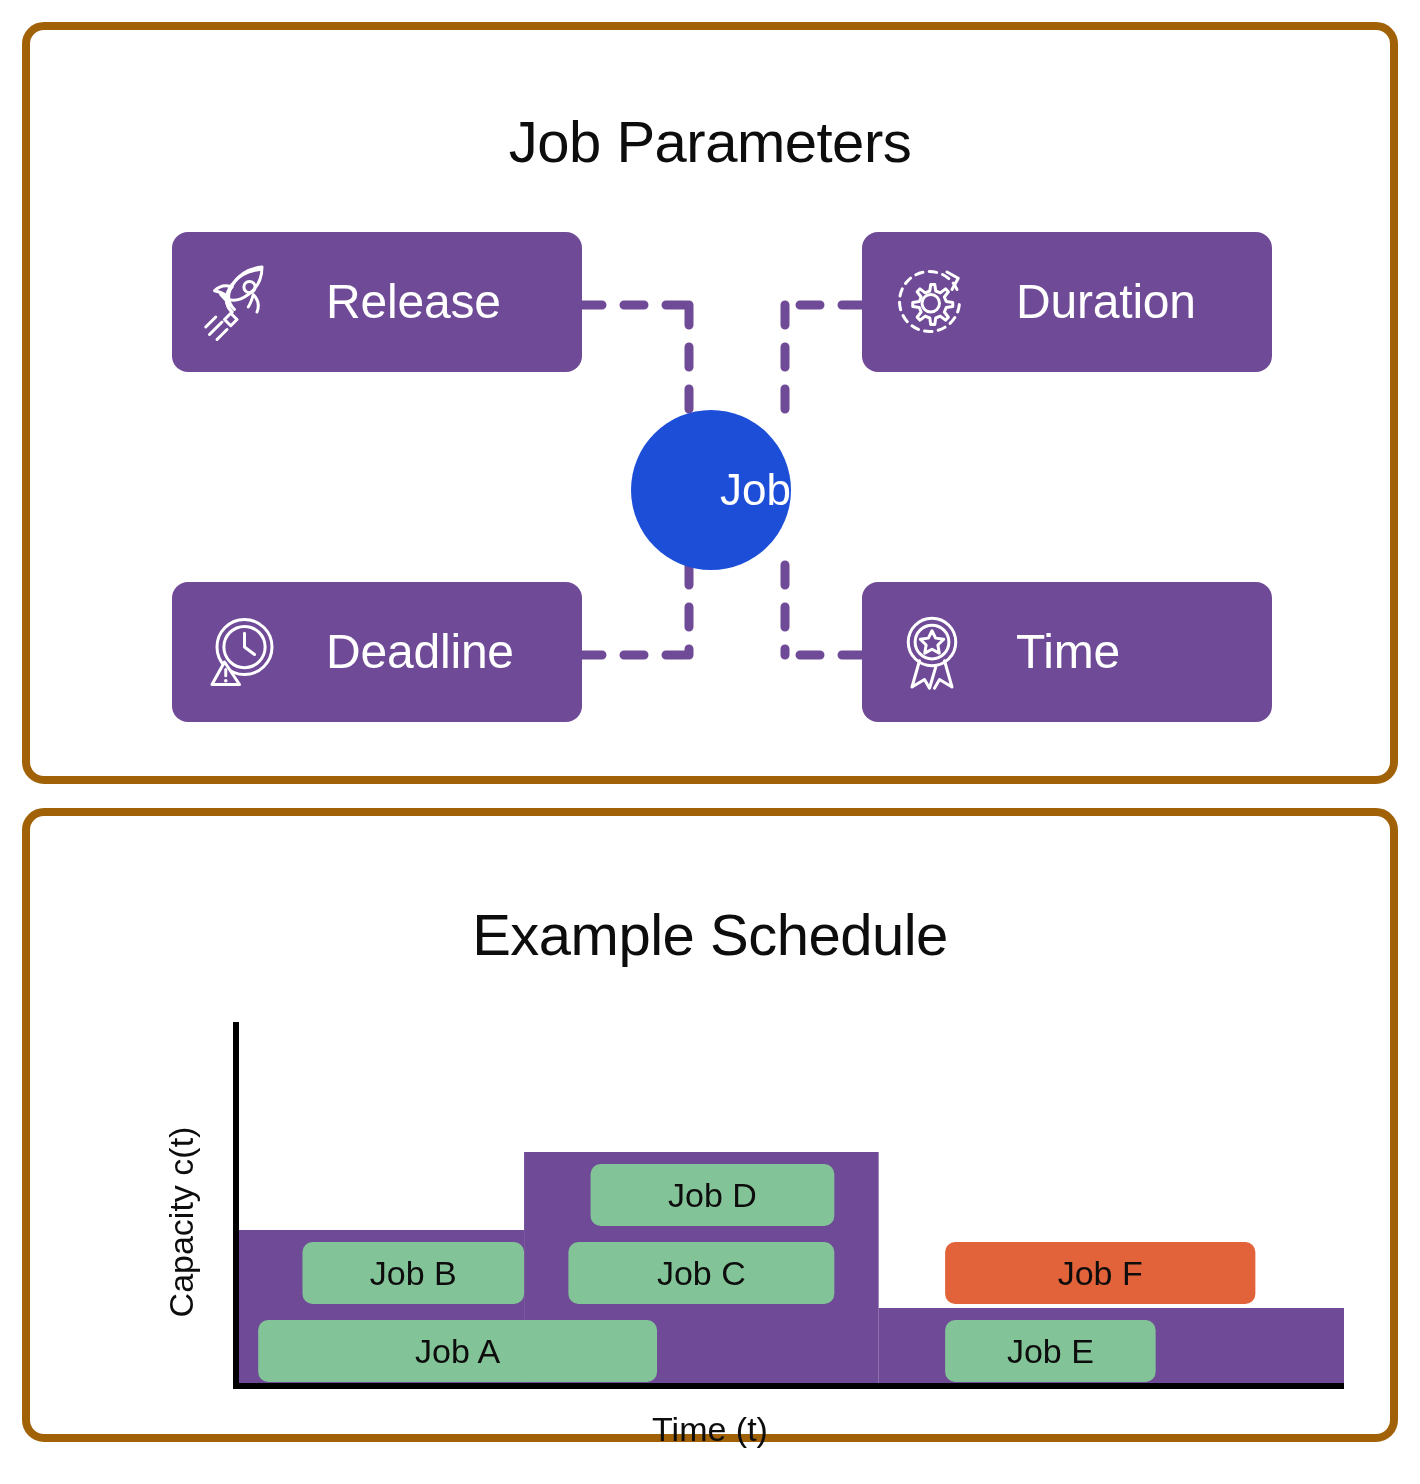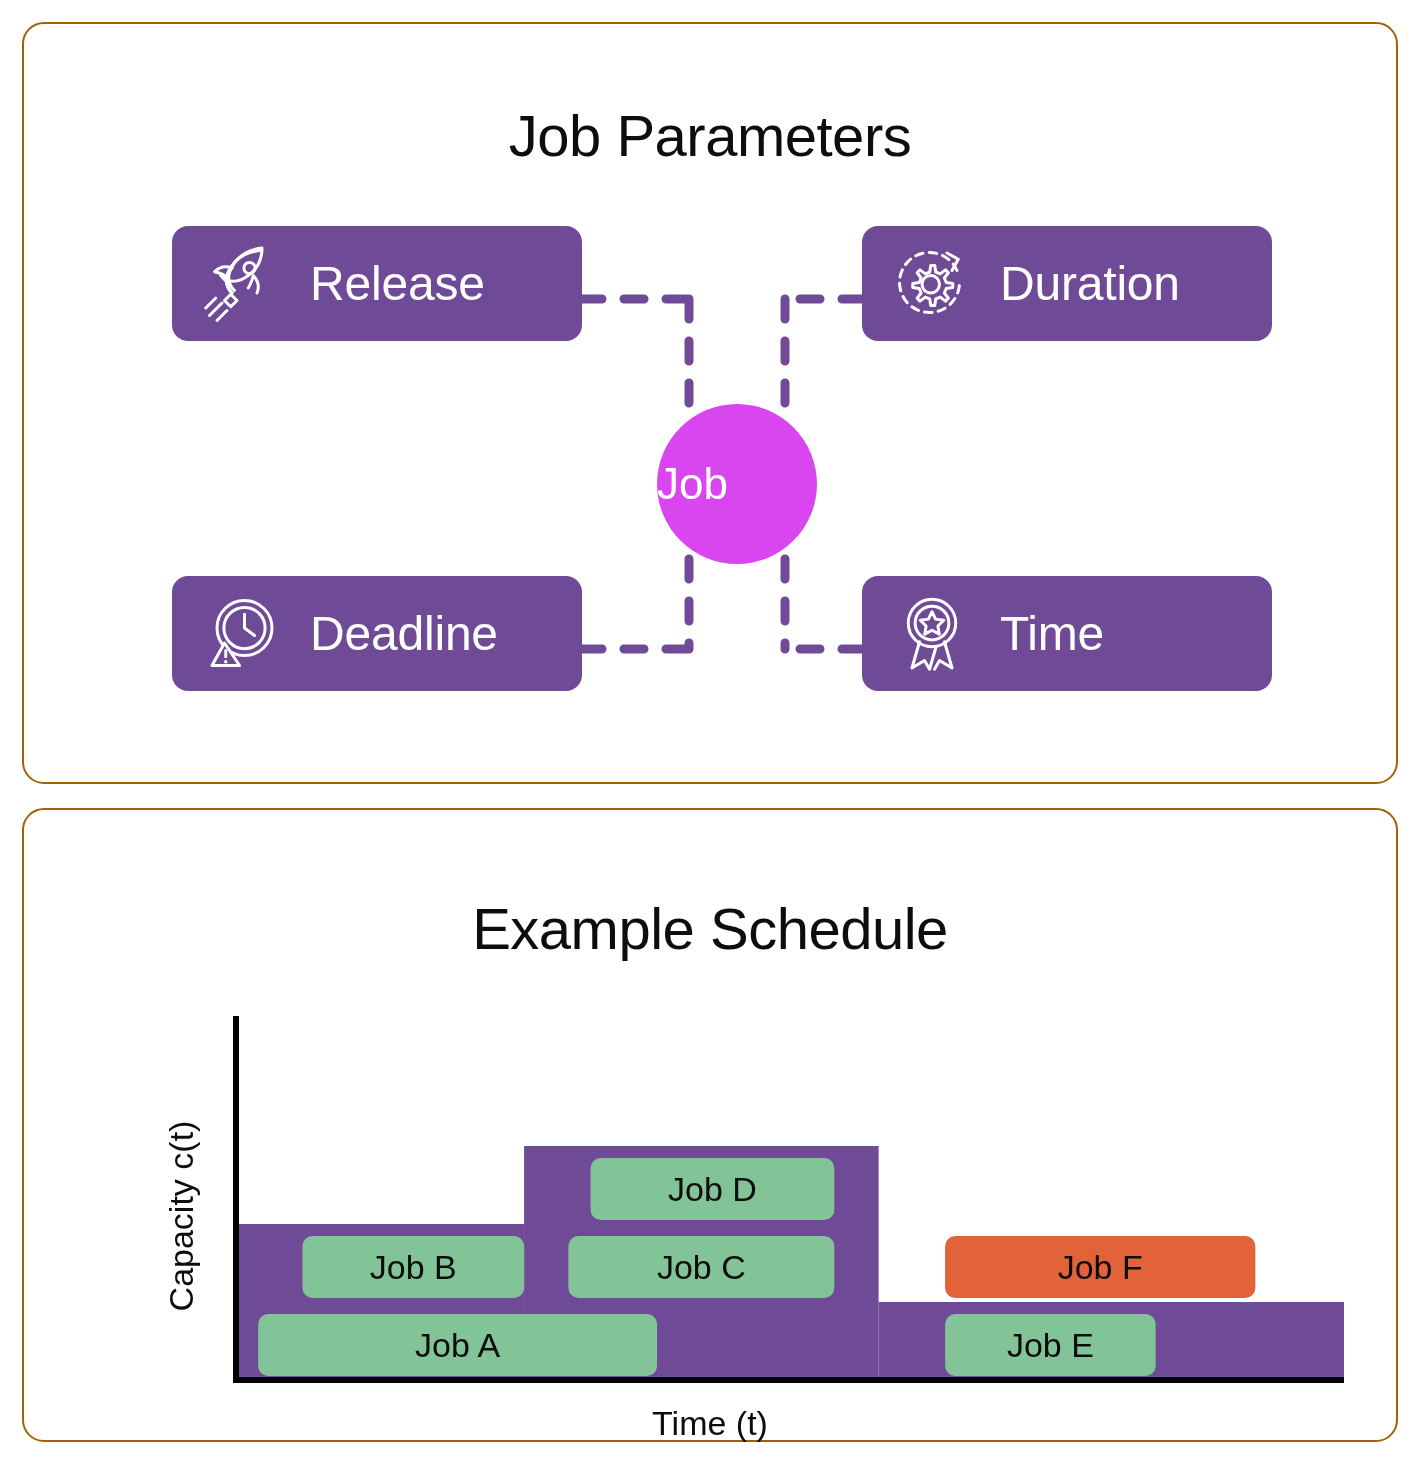--- a/index.html
+++ b/index.html
@@ -20,21 +20,21 @@
     width: 1420px;
     height: 1484px;
     box-sizing: border-box;
     padding: 22px 22px 18px 22px;
   }
 
   
   .panel {
     position: relative;
     box-sizing: border-box;
-    border: 2px solid #a16207;
+    border: 8px solid #a16207;
     border-radius: 22px;
     background: #ffffff;
   }
   .panel-top { height: 762px; }
   .panel-bottom { height: 634px; margin-top: 24px; }
 
   .panel-title {
     text-align: center;
     font-size: 58px;
     line-height: 1;
@@ -58,24 +58,24 @@
     margin: 0 auto;
   }
 
   .node-card {
     position: absolute;
     box-sizing: border-box;
     background: #6F4A96;
     border-radius: 16px;
     display: flex;
     align-items: center;
-    gap: 26px;
+    gap: 42px;
     padding: 0 28px;
     width: 410px;
-    height: 115px;
+    height: 140px;
   }
   .node-release  { left: 128px;  top: 22px; }
   .node-duration { left: 818px;  top: 22px; }
   .node-deadline { left: 128px;  top: 372px; }
   .node-value    { left: 818px;  top: 372px; }
 
   .node-icon {
     flex: 0 0 auto;
     width: 84px;
     height: 84px;
@@ -88,29 +88,29 @@
   .node-label {
     font-size: 48px;
     font-weight: 500;
     color: #ffffff;
     letter-spacing: -0.2px;
     white-space: nowrap;
   }
 
   .hub {
     position: absolute;
-    left: 613px;
+    left: 587px;
     top: 200px;
     width: 160px;
     height: 160px;
     border-radius: 50%;
-    background: #d946ef;
+    background: #1d4ed8;
     display: flex;
     align-items: center;
-    justify-content: flex-start;
+    justify-content: flex-end;
   }
   .hub-label {
     font-size: 44px;
     font-weight: 500;
     color: #ffffff;
   }
 
   .connectors {
     position: absolute;
     left: 0;

